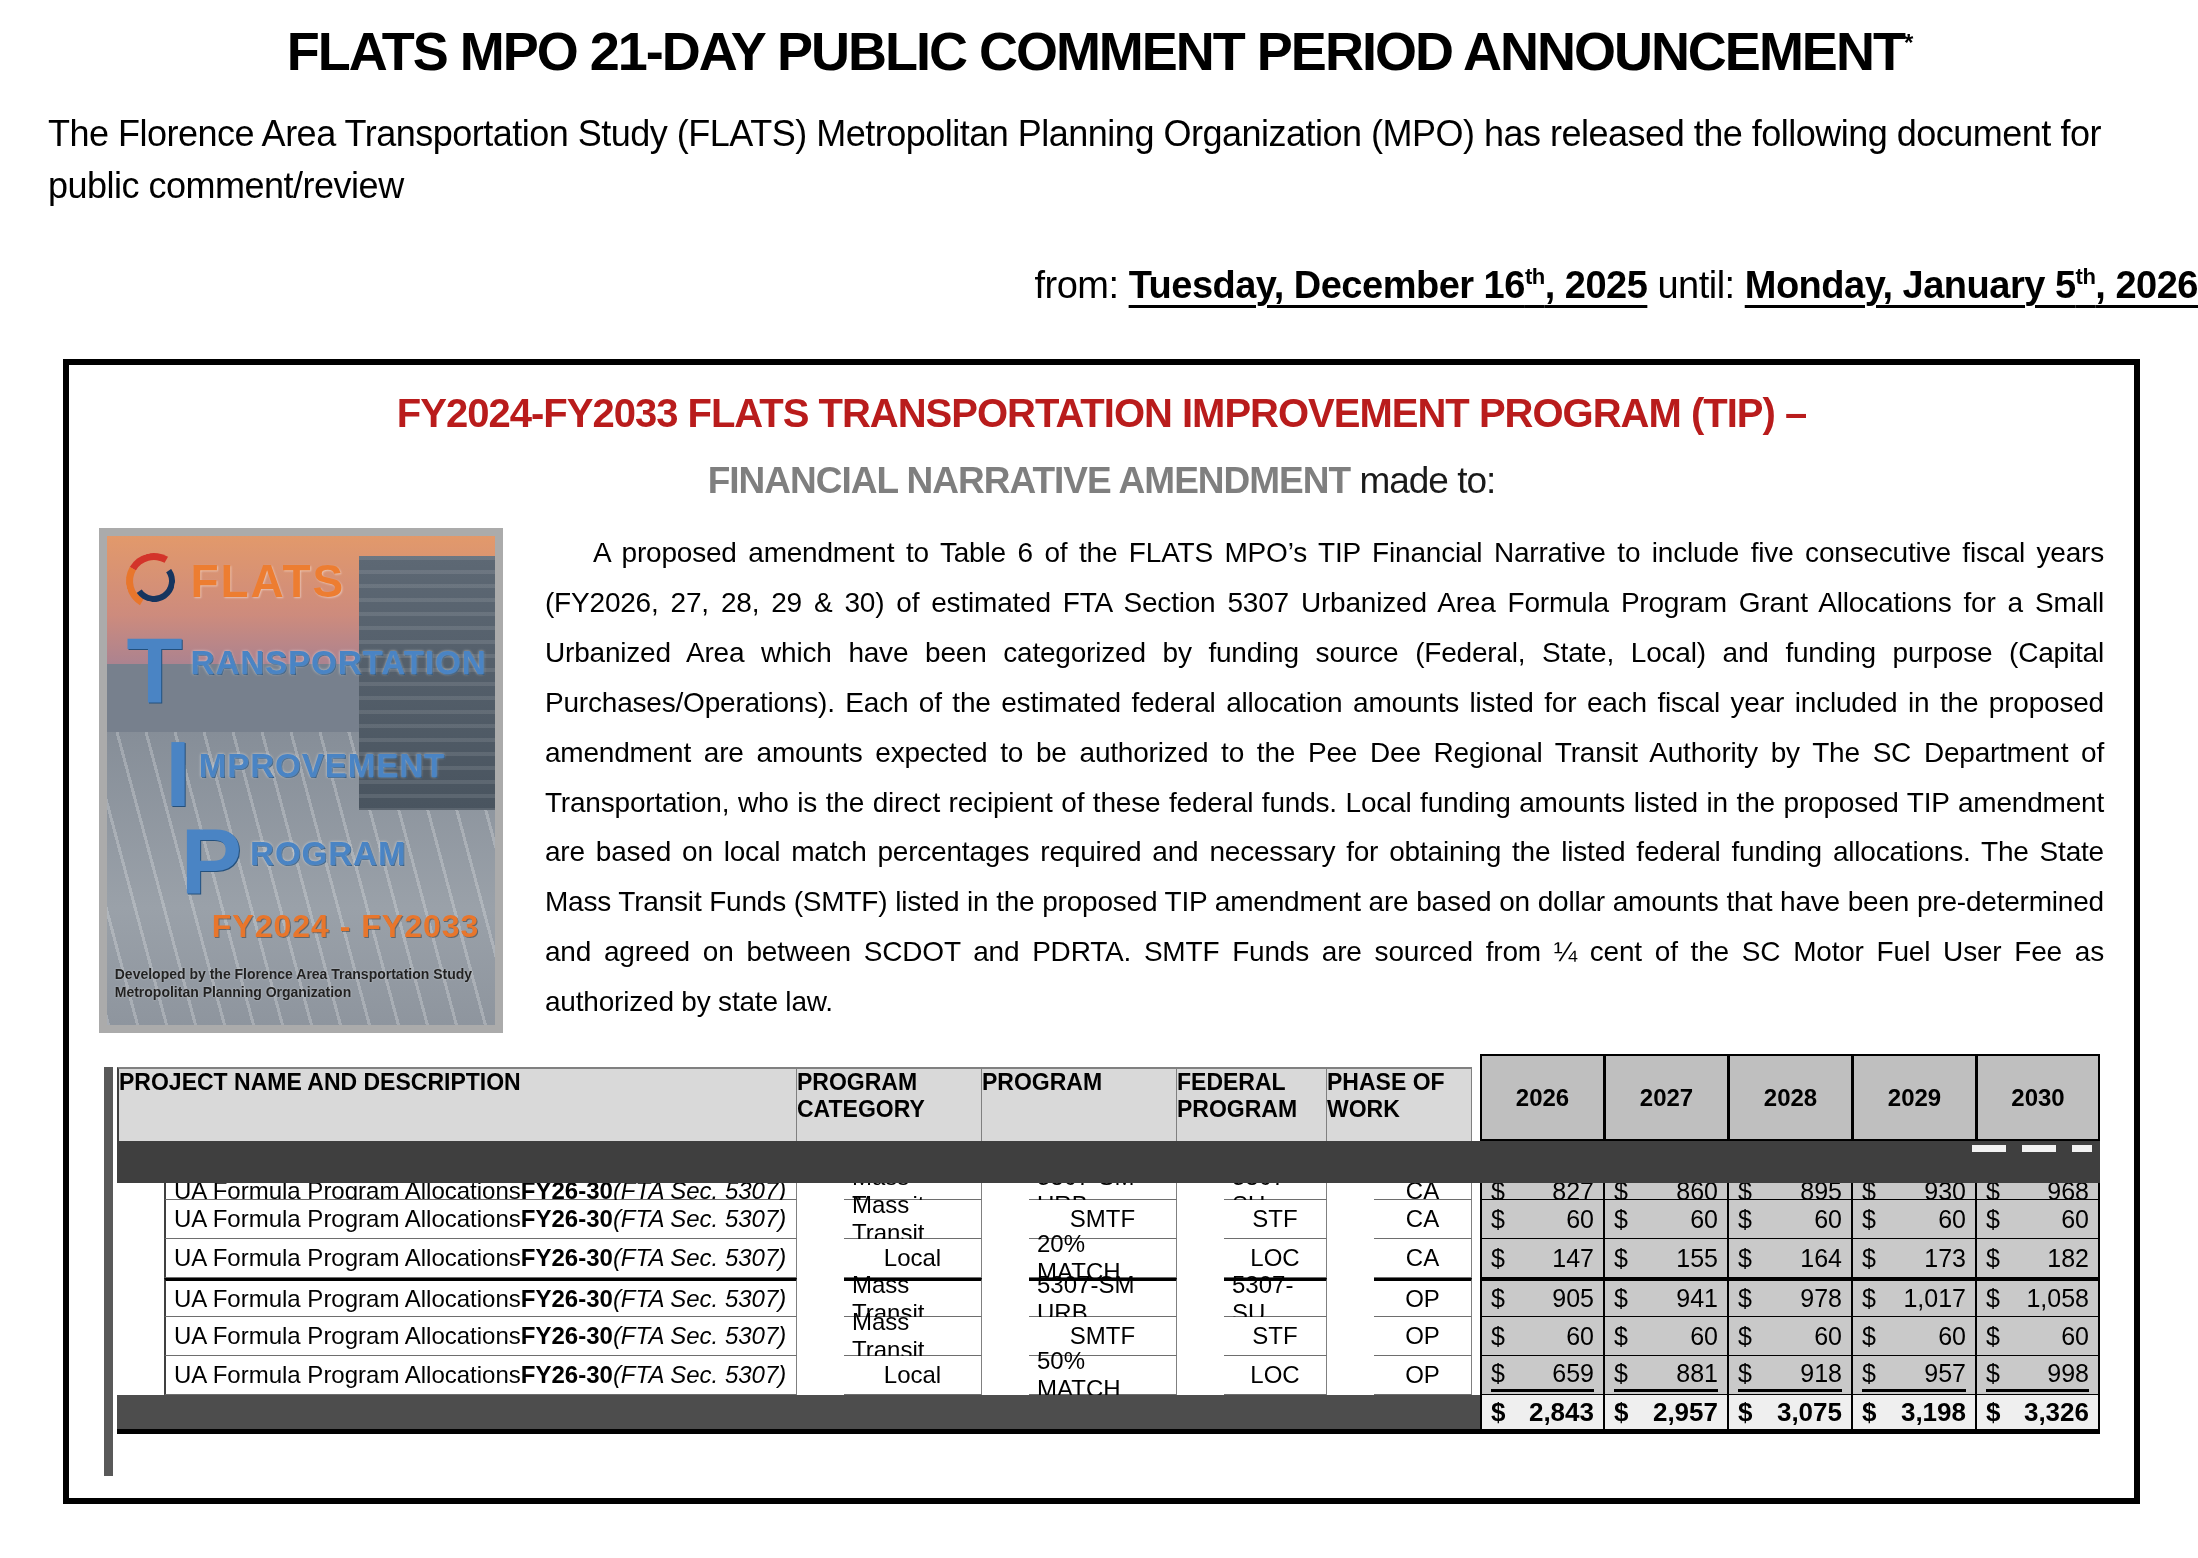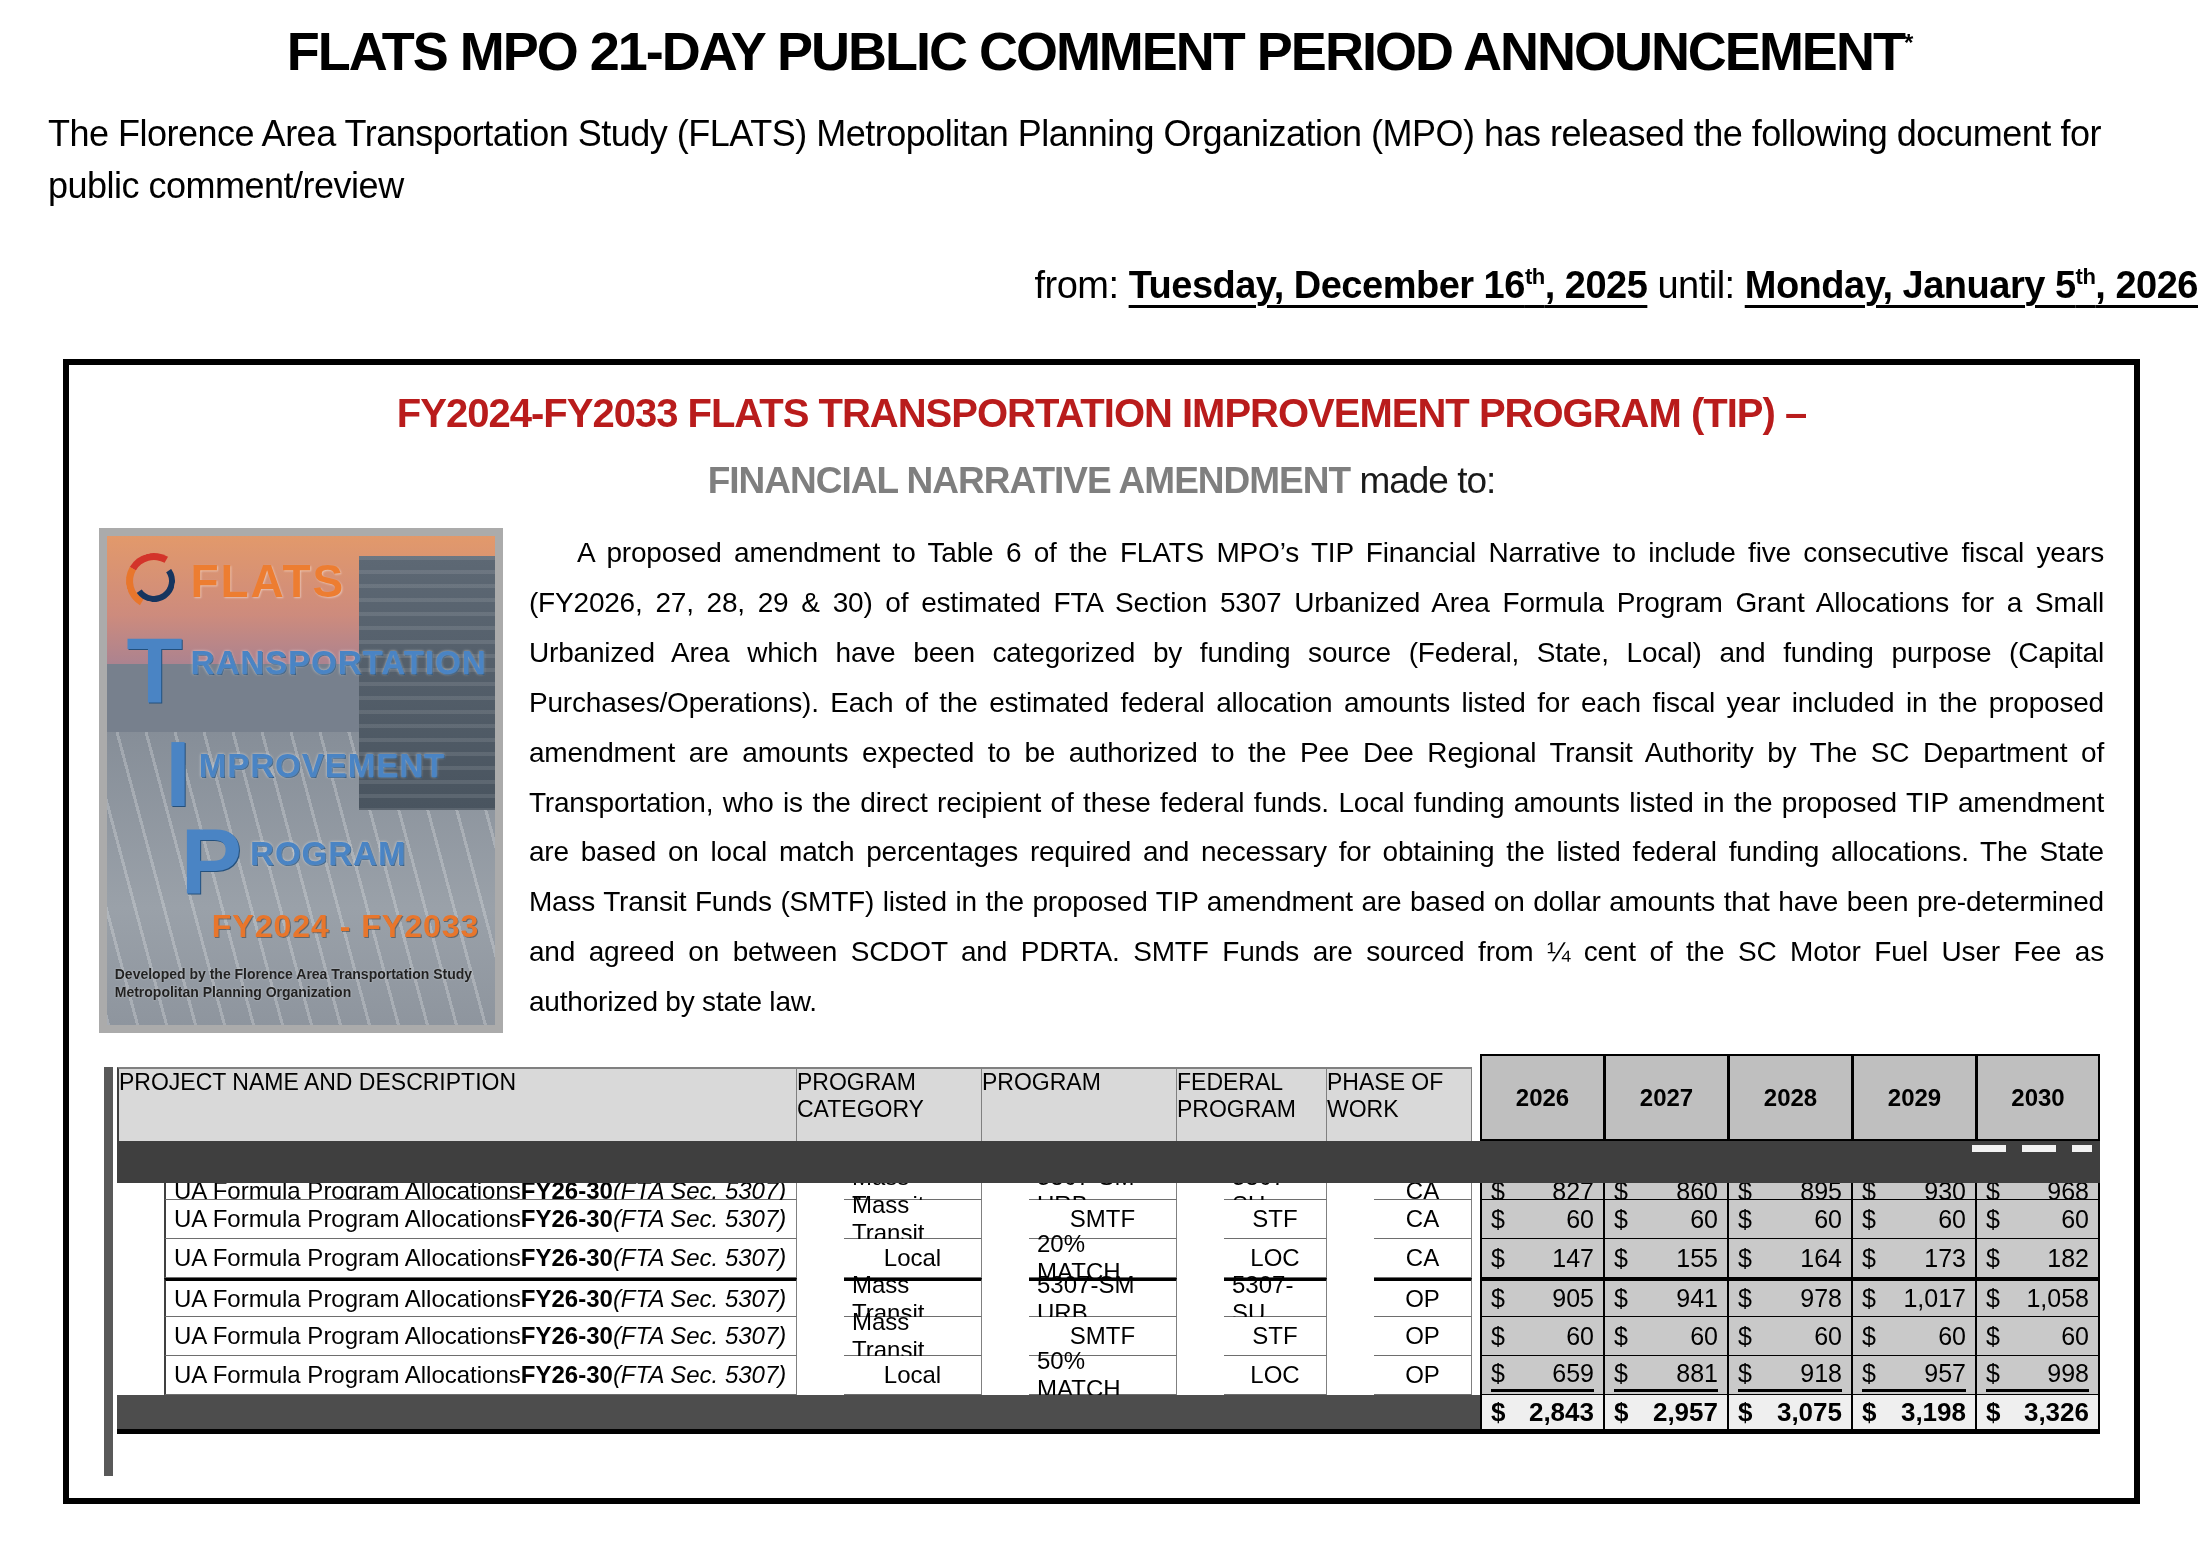--- a/index.html
+++ b/index.html
@@ -15,21 +15,21 @@
 
   
   .box { margin:52px 0 0 63px; width:2077px; border:6px solid #000; padding:26px 30px 16px 30px; background:#fff; }
   .h-orange { text-align:center; font-size:40px; font-weight:bold; letter-spacing:-1px; color:#b91c1c; }
   .h-gray-line { text-align:center; margin-top:24px; font-size:37px; letter-spacing:-1px; }
   .h-gray { color:#7F7F7F; font-weight:bold; }
   .h-made { color:#1a1a1a; }
   .h-table6 { text-align:center; margin-top:24px; font-size:44px; font-weight:bold; letter-spacing:-1.5px;
               text-decoration:underline; text-decoration-thickness:4px; text-underline-offset:8px; }
 
-  .box-body { display:flex; gap:26px; margin-top:26px; }
+  .box-body { display:flex; gap:42px; margin-top:26px; }
 
   
   .cover { position:relative; width:404px; height:505px; flex:0 0 404px; border:8px solid #ABABAB;
            background:#7b8593; overflow:hidden; }
   .cv-sky { position:absolute; top:0; left:0; right:0; height:27%;
             background:linear-gradient(180deg,#e2996b 0%,#cd8b7d 60%,#a98291 100%); }
   .cv-mid { position:absolute; top:26%; left:0; right:0; height:16%; background:#77808d; }
   .cv-lot { position:absolute; bottom:0; left:0; right:0; height:60%;
             background:linear-gradient(180deg,#868e98,#9aa1a9 60%,#8e959e);
             }
@@ -66,21 +66,21 @@
   
   .tblwrap { position:relative; margin:34px 0 6px 18px; }
   .sliver { position:absolute; left:-13px; top:0; width:9px; height:100%; background:#595959; }
   .tbl { display:grid;
          grid-template-columns:680px 185px 195px 150px 145px 8px repeat(5,124px);
          grid-template-rows:74px 42px 17px repeat(6,39px) 42px;
          width:1983px; }
   .c { display:flex; align-items:center; font-size:24px; background:#fff;
        border-right:1px solid #808080; border-bottom:1px solid #6e6e6e; padding:0 8px;margin-left:47px; }
   .ctr { justify-content:center; }
-  .h { background:#D9D9D9; font-weight:normal; font-size:23px; line-height:1.15;
+  .h { background:#D9D9D9; font-weight:bold; font-size:23px; line-height:1.15;
        border-top:2px solid #808080; border-right:1px solid #808080; border-bottom:0; }
   .h.first, .c.first { border-left:2px solid #404040; }
   .gapc { background:#fff; border:0; }
   .yh { position:relative; top:-13px; height:calc(100% + 13px); background:#BFBFBF; font-weight:bold; font-size:24px;
         display:flex; align-items:center; justify-content:center; border:2px solid #000; border-right-width:1px; }
   .yh.last { border-right-width:2px; }
   .blue { grid-column:1 / -1; background:#2E75B6; color:#fff; font-weight:bold; font-size:27px;
           display:flex; align-items:center; padding-left:8px; border-top:2px solid #000; letter-spacing:-0.5px; }
   .dark { grid-column:1 / -1; background:#3F3F3F; position:relative; }
   .artifact { position:absolute; right:8px; top:4px; width:120px; height:7px;

